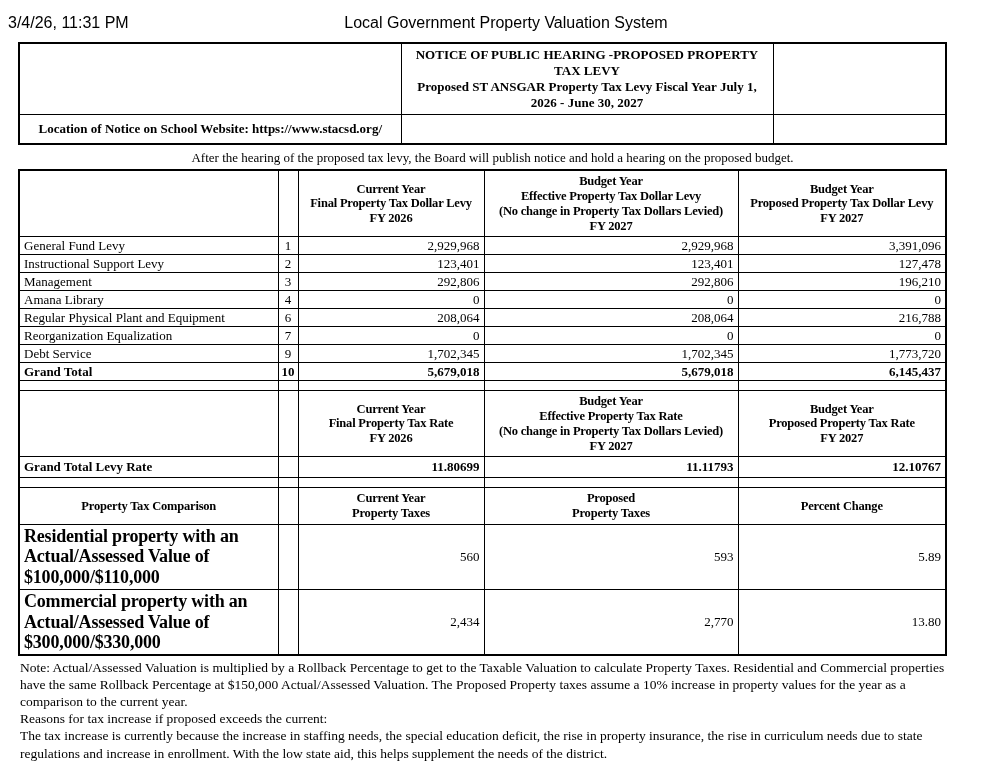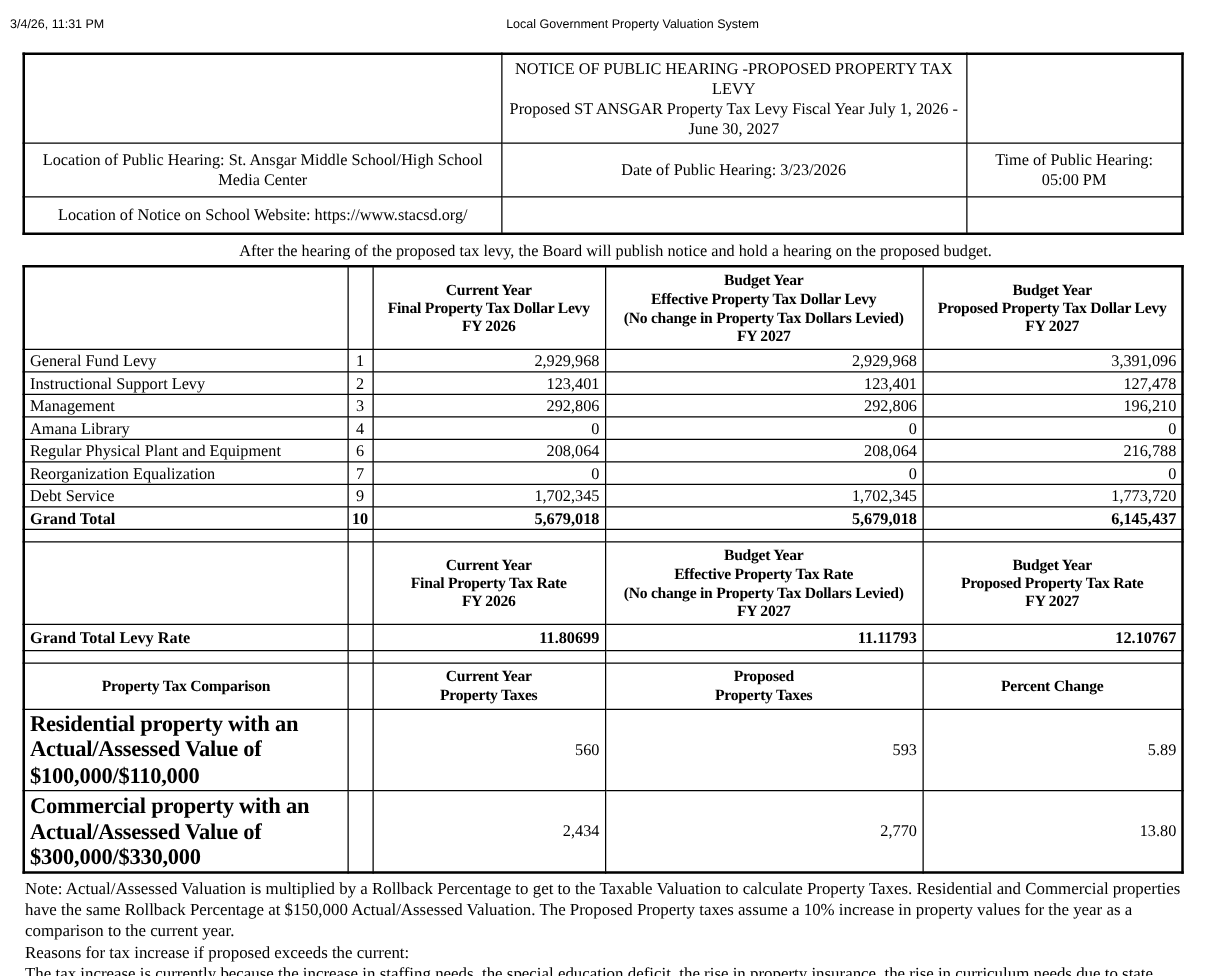--- a/index.html
+++ b/index.html
@@ -1,30 +1,30 @@
 <!DOCTYPE html>
 <html><head>
 <meta charset="utf-8">
 <style>
   html,body{margin:0;padding:0;background:#fff;color:#000;}
   body{width:985px;height:781px;font-family:"Liberation Serif",serif;overflow:hidden;}
 
   
   .print-header{position:relative;padding-top:14px;height:16px;
-    font-family:"Liberation Sans",sans-serif;font-size:10px;}
+    font-family:"Liberation Sans",sans-serif;font-size:16px;}
   .ph-date{position:absolute;left:8px;top:14px;}
   .ph-title{display:block;text-align:center;padding-left:27px;}
 
   
   table{border-collapse:collapse;table-layout:fixed;margin-left:18px;width:927px;}
   td{border:1px solid #000;font-size:13px;vertical-align:middle;overflow:hidden;}
 
   
   .notice-table{margin-top:12px;border:2px solid #000;}
-  .notice-table td{font-weight:normal;text-align:center;padding:3px 6px;margin-left:15px;}
+  .notice-table td{font-weight:bold;text-align:center;padding:3px 6px;margin-left:15px;}
   .nt-title-row td{height:64px;vertical-align:middle;}
   .nt-hearing-row td{height:36px;}
   .nt-web-row td{height:22px;}
   .prewrap{white-space:pre-line;}
 
   
   .intro{text-align:center;font-size:13px;line-height:1.25;margin:5px 0 3px 0;}
 
   
   .main-table{border:2px solid #000;}
@@ -64,26 +64,20 @@
     </colgroup>
   <tbody>
       <tr class="nt-title-row">
     <td></td>
     <td>
       <div>NOTICE OF PUBLIC HEARING -PROPOSED PROPERTY TAX LEVY</div>
       <div>Proposed ST ANSGAR Property Tax Levy Fiscal Year July 1, 2026 - June 30, 2027</div>
     </td>
     <td></td>
   </tr>
-  <tr class="nt-hearing-row">
-    <td>Location of Public Hearing: St. Ansgar Middle School/High School Media Center</td>
-    <td>Date of Public Hearing: 3/23/2026</td>
-    <td class="prewrap">Time of Public Hearing:
-05:00 PM</td>
-  </tr>
   <tr class="nt-web-row">
     <td>Location of Notice on School Website: https://www.stacsd.org/</td>
     <td></td>
     <td></td>
   </tr>
 </tbody>
   </table>
 
 <div class="intro">
   <div>After the hearing of the proposed tax levy, the Board will publish notice and hold a hearing on the proposed budget.</div>

